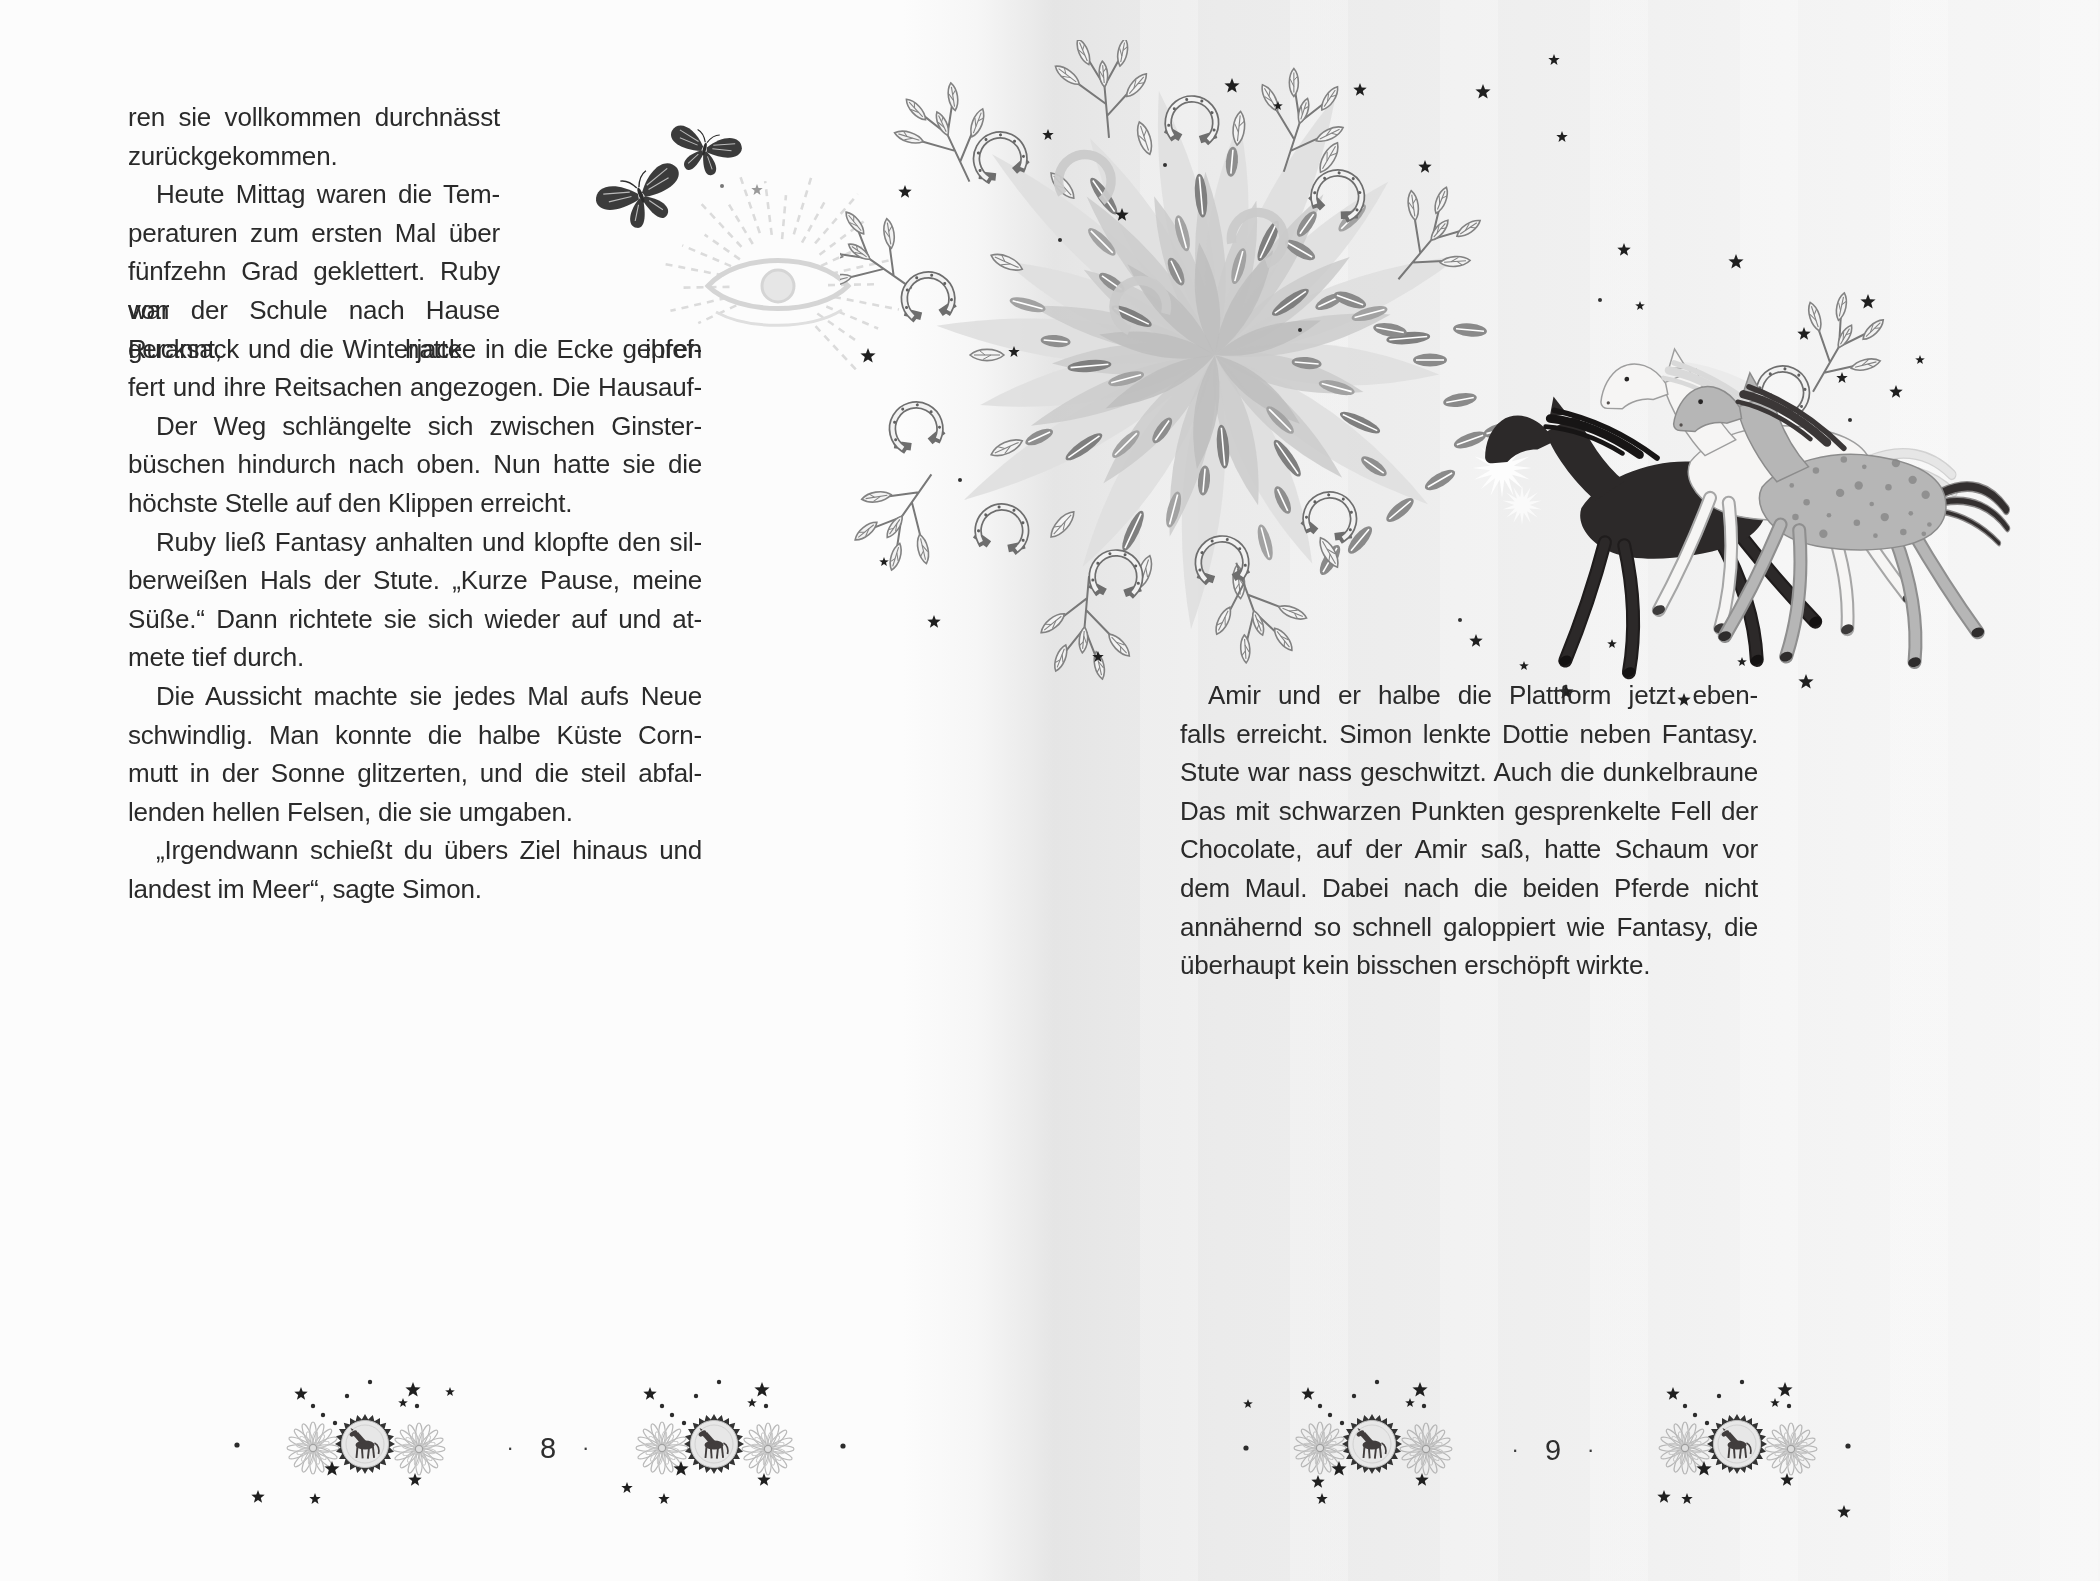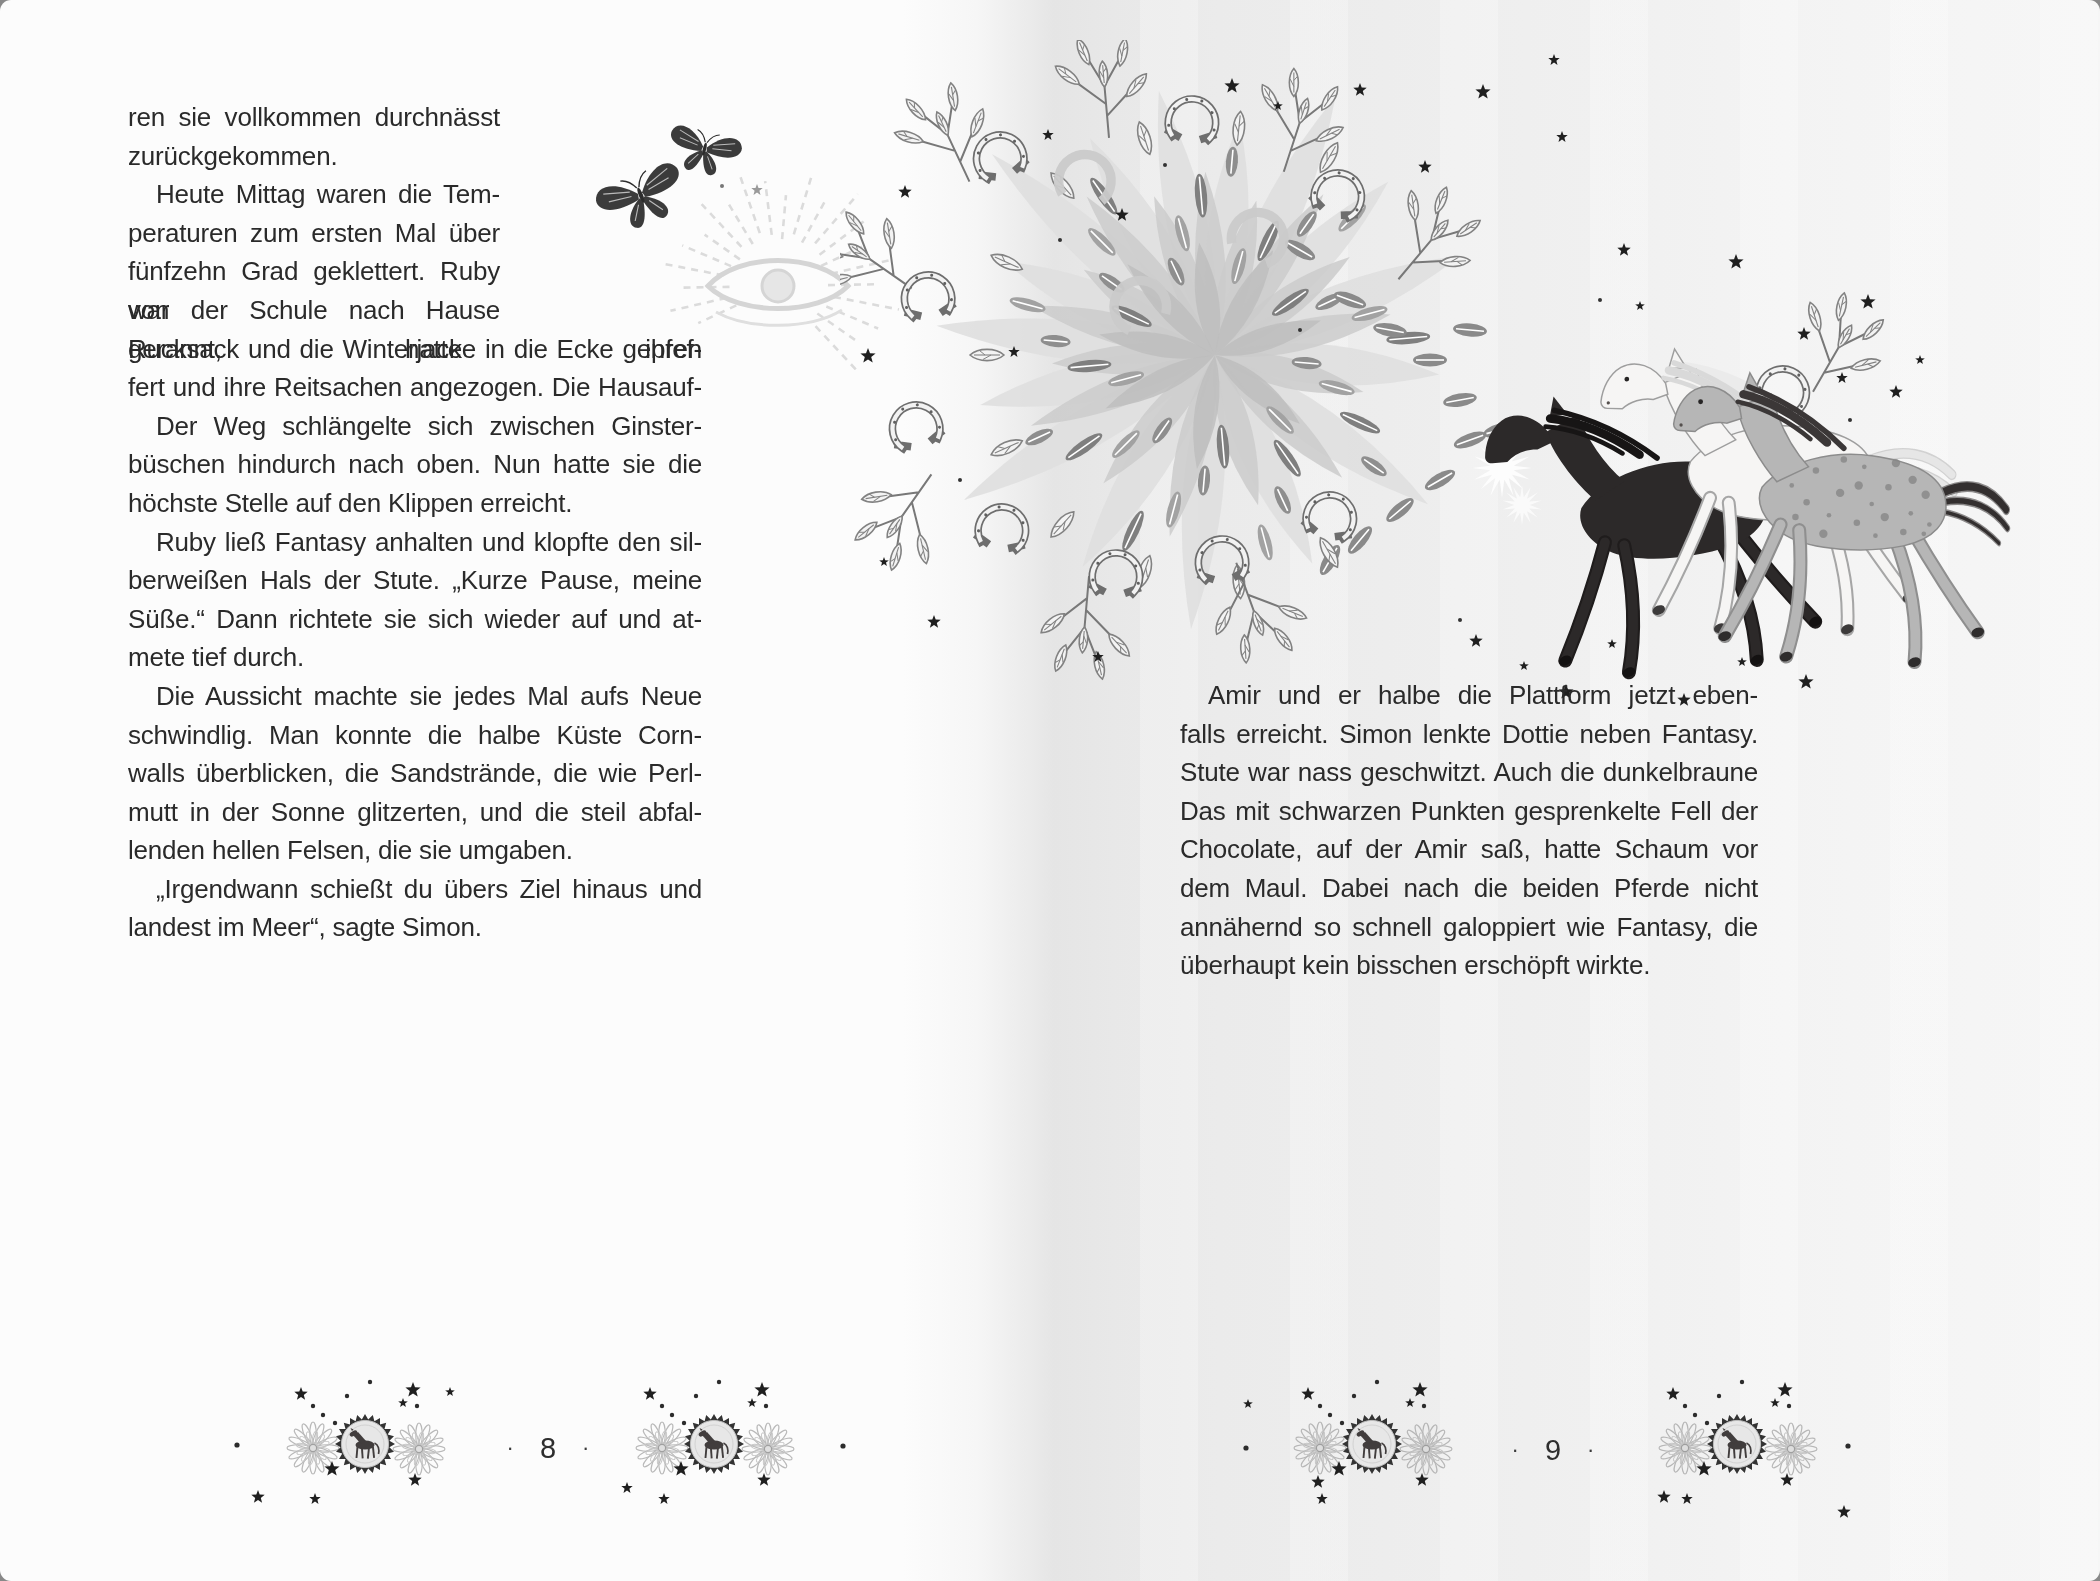--- a/index.html
+++ b/index.html
@@ -6,21 +6,20 @@
     --ink:#2a2a2a;
     --paperL:#fcfcfc;
   }
   html,body{margin:0;padding:0;}
   body{font-family:"Liberation Sans", sans-serif; background:#888;}
   .stage{
     position:relative; width:2100px; height:1581px; overflow:hidden;
     background:linear-gradient(90deg,
       #fcfcfc 0%, #fcfcfc 43%, #f6f6f6 46.5%, #eaeaea 49.2%, #e5e5e5 50.2%,
       #e8e8e8 53%, #ebebeb 58%, #ededed 66%, #f0f0f0 76%, #f4f4f4 88%, #f6f6f6 100%);
-    border-radius:11px;
   }
   .bands{
     position:absolute; left:1048px; top:0; right:0; bottom:0; pointer-events:none;
     background:repeating-linear-gradient(90deg, rgba(255,255,255,0) 0 92px, rgba(255,255,255,.25) 92px 150px);
   }
   .textcol{
     position:absolute; color:var(--ink);
     font-size:26px; line-height:38.6px; letter-spacing:-0.2px;
     text-justify:inter-word;
   }
@@ -970,21 +969,20 @@
       <div class="line j">fert und ihre Reitsachen angezogen. Die Hausauf-</div>
       <div class="line j ind">Der Weg schlängelte sich zwischen Ginster-</div>
       <div class="line j">büschen hindurch nach oben. Nun hatte sie die</div>
       <div class="line">höchste Stelle auf den Klippen erreicht.</div>
       <div class="line j ind">Ruby ließ Fantasy anhalten und klopfte den sil-</div>
       <div class="line j">berweißen Hals der Stute. „Kurze Pause, meine</div>
       <div class="line j">Süße.“ Dann richtete sie sich wieder auf und at-</div>
       <div class="line">mete tief durch.</div>
       <div class="line j ind">Die Aussicht machte sie jedes Mal aufs Neue</div>
       <div class="line j">schwindlig. Man konnte die halbe Küste Corn-</div>
-      <div class="line j">walls überblicken, die Sandstrände, die wie Perl-</div>
       <div class="line j">mutt in der Sonne glitzerten, und die steil abfal-</div>
       <div class="line">lenden hellen Felsen, die sie umgaben.</div>
       <div class="line j ind">„Irgendwann schießt du übers Ziel hinaus und</div>
       <div class="line">landest im Meer“, sagte Simon.</div>
     </div>
 
   <div class="textcol right" id="rightText">
       <div class="line j ind">Amir und er halbe die Plattform jetzt eben-</div>
       <div class="line j">falls erreicht. Simon lenkte Dottie neben Fantasy.</div>
       <div class="line j">Stute war nass geschwitzt. Auch die dunkelbraune</div>

